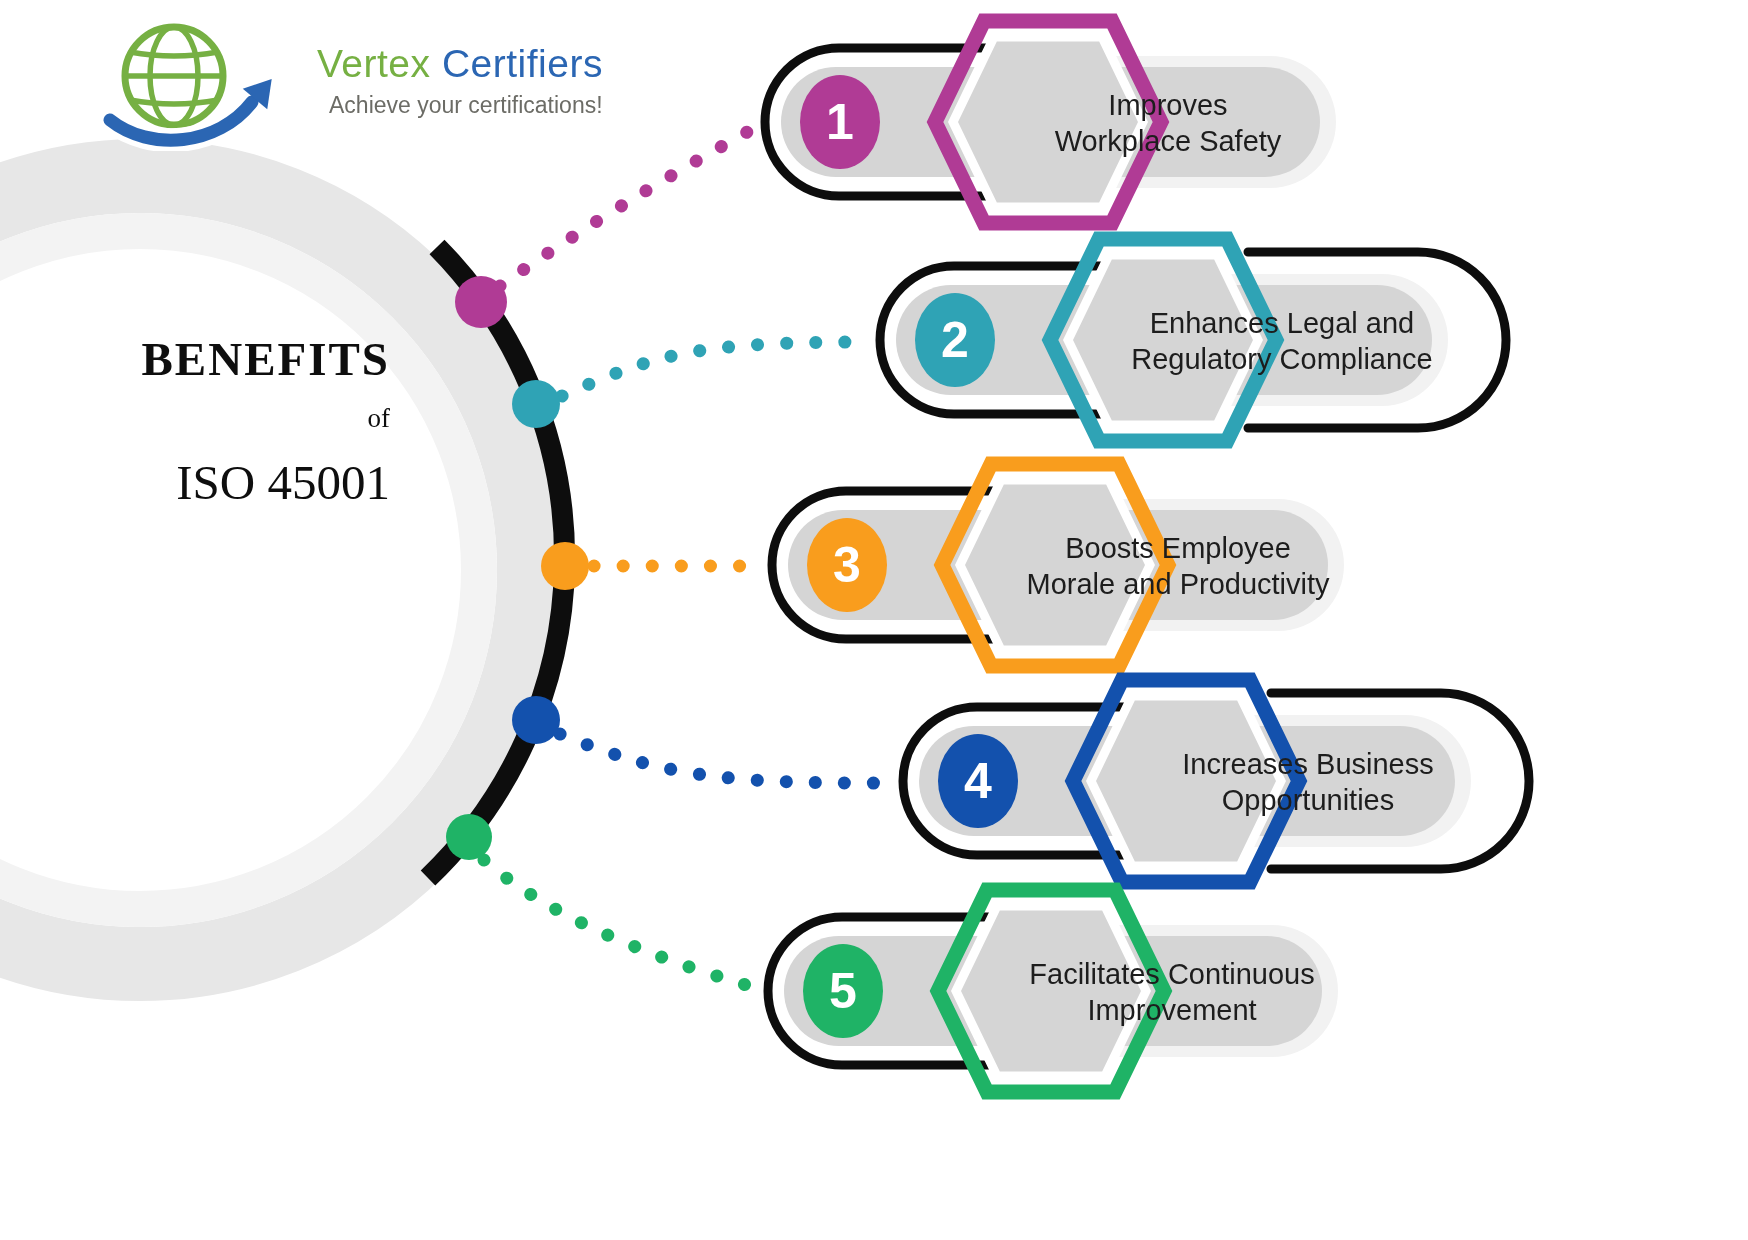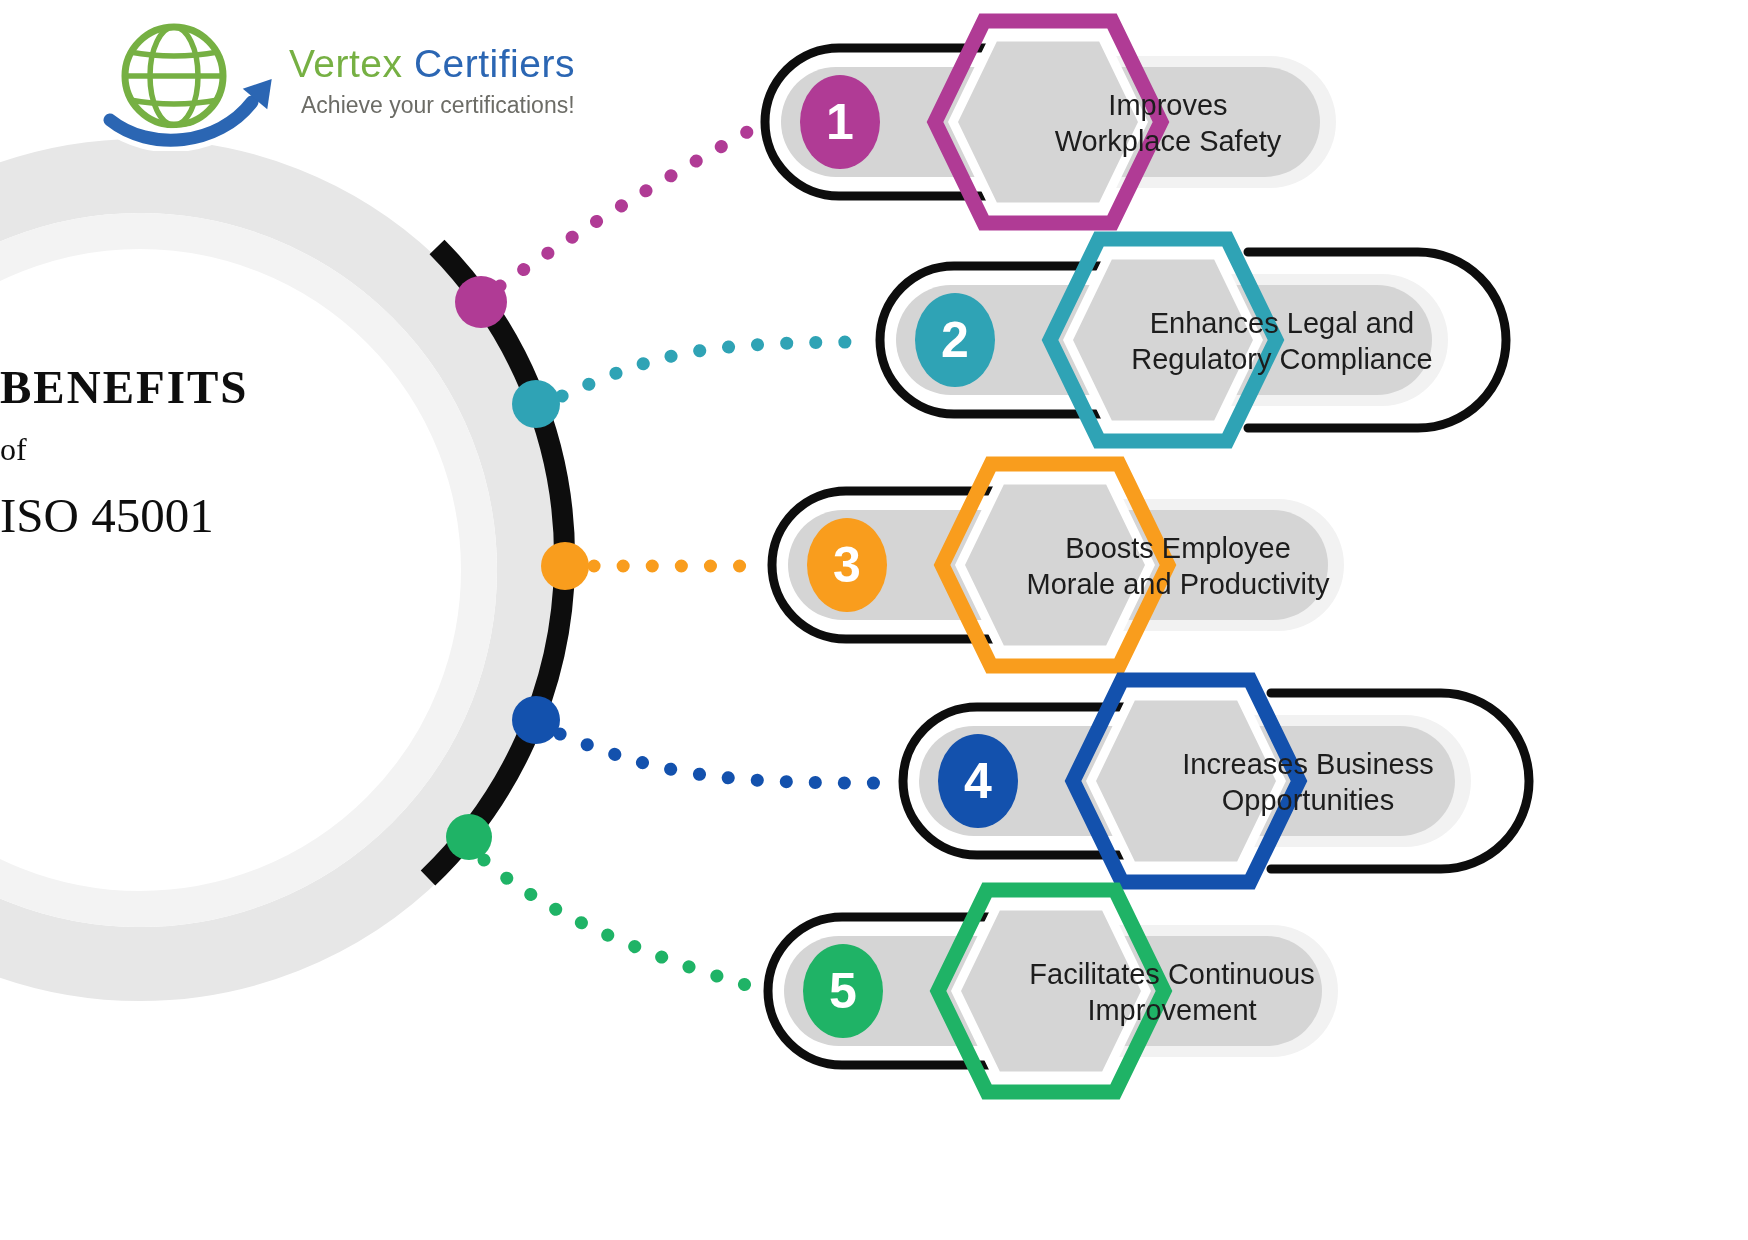--- a/index.html
+++ b/index.html
@@ -2,31 +2,31 @@
 <html><head>
 <meta charset="utf-8">
 <style>
   html,body{margin:0;padding:0;background:#ffffff;}
   .stage{
     position:relative;width:1748px;height:1240px;overflow:hidden;background:#ffffff;
     font-family:"Liberation Sans",sans-serif;
   }
   #diagram{position:absolute;left:0;top:0;}
   
-  .logo{position:absolute;left:92px;top:16px;display:flex;align-items:flex-start;}
+  .logo{position:absolute;left:92px;top:16px;display:flex;align-items:flex-start;gap:28px;}
   .logo-text{margin-left:12px;margin-top:28px;}
   .brand{font-size:39px;font-weight:400;letter-spacing:0.5px;line-height:1;}
   .brand .first{color:#76b043;}
   .brand .second{color:#2b66b3;}
   .tagline{font-size:23px;color:#6c6c66;margin-top:9px;margin-left:12px;}
   
-  .title-block{position:absolute;left:0;top:336px;width:378px;text-align:left;
-    font-family:"Liberation Serif",serif;color:#0e0e0e;margin-top:28px;}
+  .title-block{position:absolute;left:12px;top:336px;width:378px;text-align:right;
+    font-family:"Liberation Serif",serif;color:#0e0e0e;}
   .t-benefits{font-size:47px;font-weight:700;letter-spacing:2px;line-height:1;}
-  .t-of{font-size:32px;margin-top:22px;line-height:1;}
+  .t-of{font-size:27px;margin-top:22px;line-height:1;}
   .t-standard{font-size:49px;font-weight:400;margin-top:26px;line-height:1;}
   .t-cert{font-size:31px;margin-top:34px;line-height:1;}
   .t-city{font-size:57px;font-weight:700;margin-top:18px;line-height:1;}
   
   text.item-label{font-family:"Liberation Sans",sans-serif;font-size:29px;fill:#1d1d1d;}
   text.item-number{font-family:"Liberation Sans",sans-serif;font-size:50px;font-weight:700;fill:#ffffff;}
 </style>
 </head>
 <body>
 

